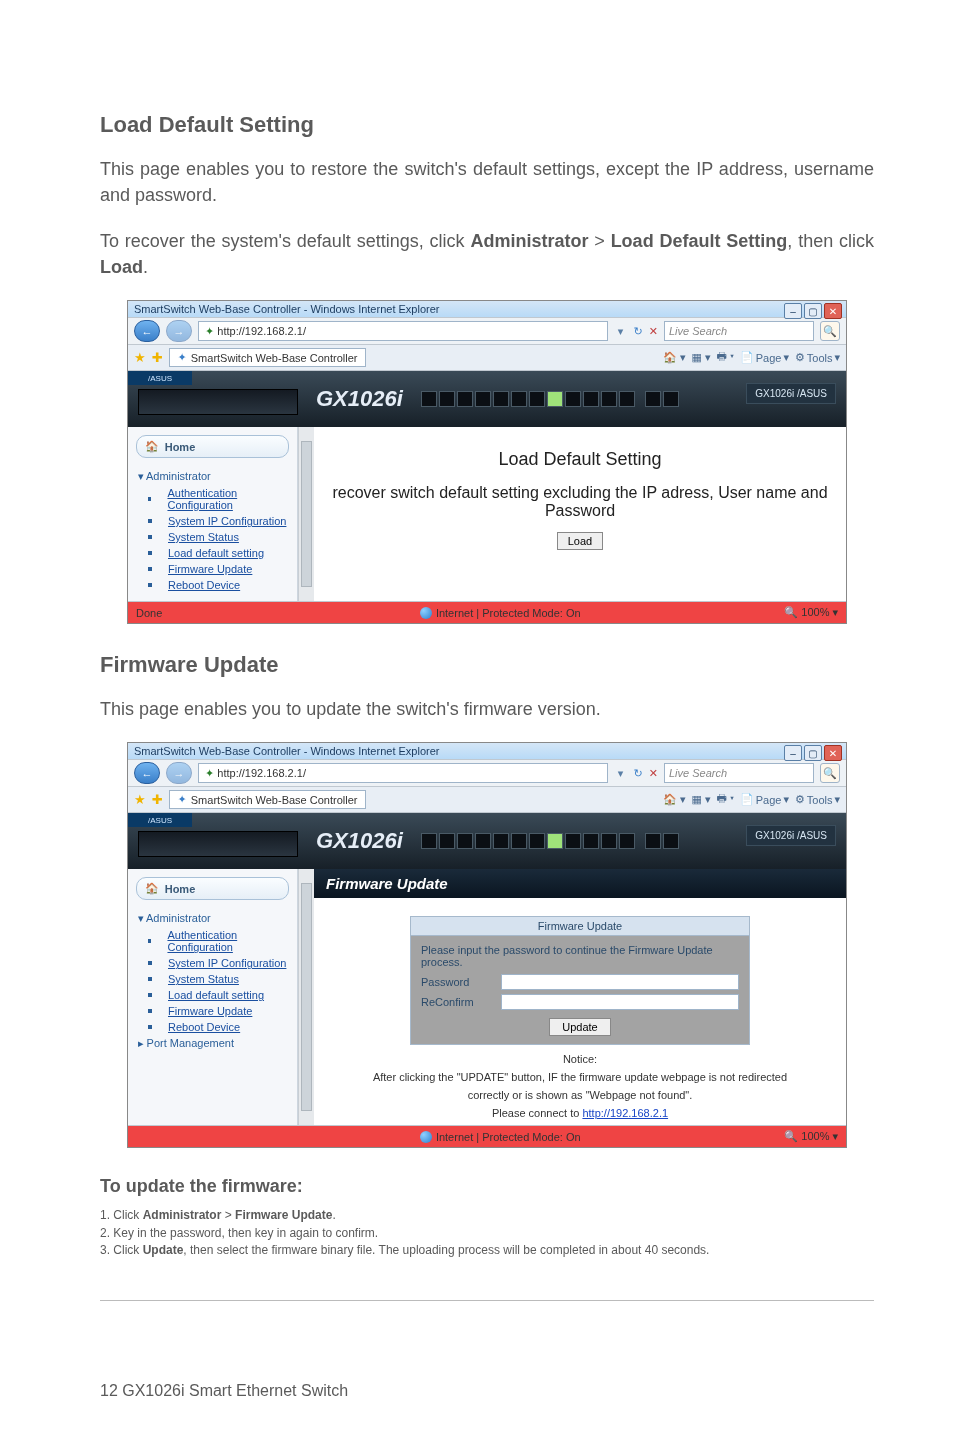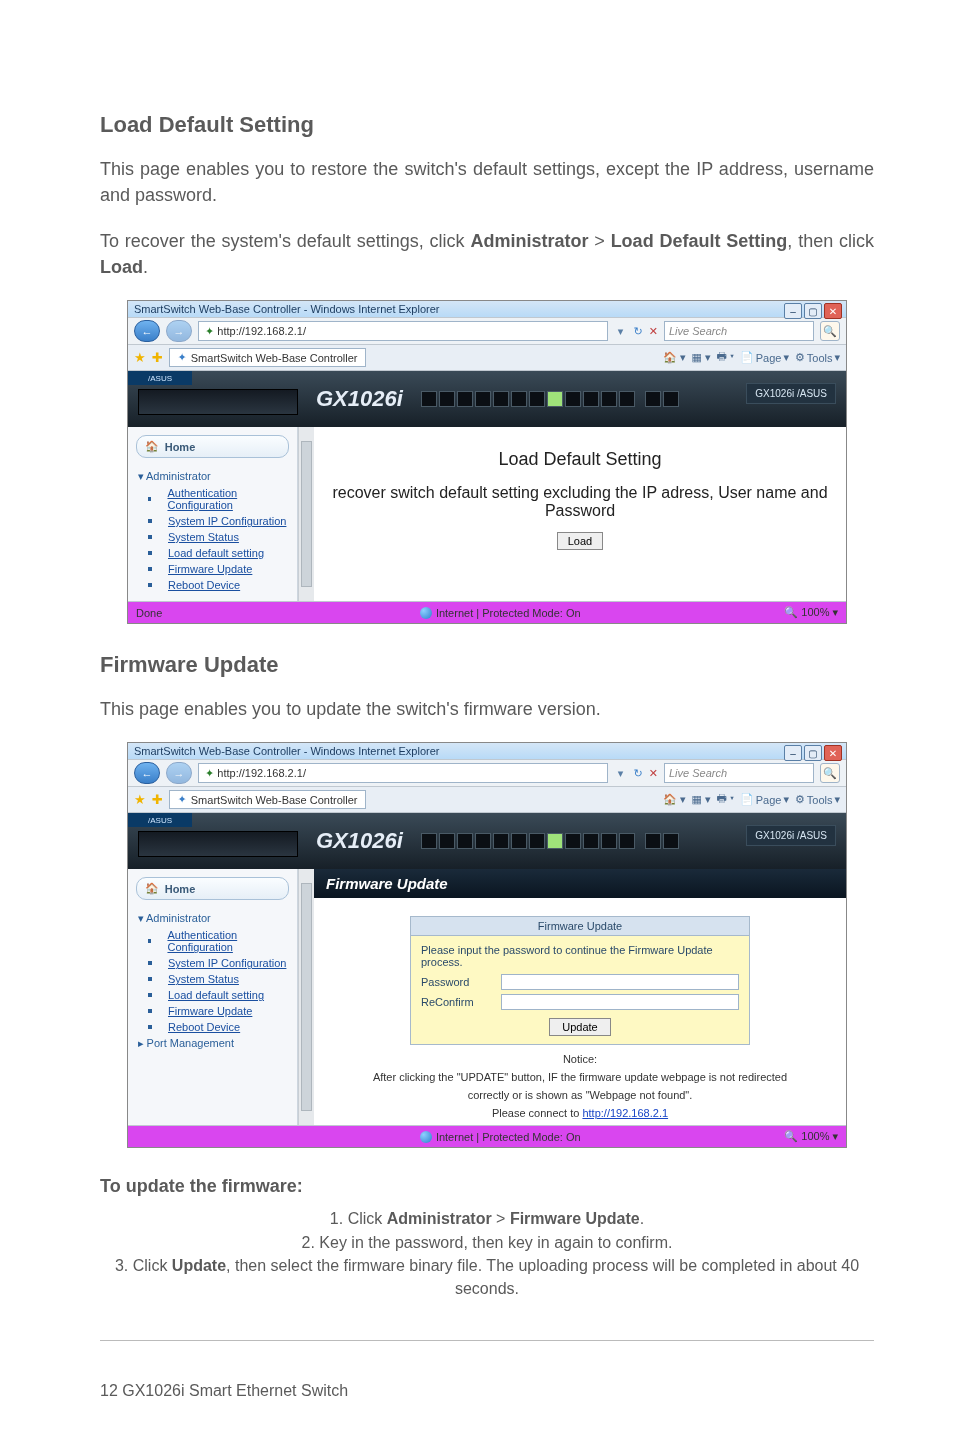--- a/index.html
+++ b/index.html
@@ -10,21 +10,21 @@
     background: #fff;
     padding: 100px 80px 40px 100px;
     position: relative;
     color: #333;
   }
   .h2 { font-size: 22px; font-weight: bold; color: #5a5a5a; margin: 12px 0 18px; }
   .para { font-size: 18px; color: #5a5a5a; line-height: 1.45; margin: 0 0 20px; text-align: justify; }
   .para b { color: #5a5a5a; }
   .gt { font-weight: normal; }
   .subhead { font-size: 18px; font-weight: bold; color: #5a5a5a; margin: 22px 0 10px; }
-  .step { font-size: 16px; color: #5a5a5a; line-height: 1.45; margin: 0 0; text-align: center; }
+  .step { font-size: 12px; color: #5a5a5a; line-height: 1.45; margin: 0 0; }
   .footer-rule { border-top: 1px solid #bbb; margin-top: 40px; padding-top: 14px; }
   .footer { font-size: 16px; color: #5a5a5a; position: absolute; bottom: 38px; left: 100px; }
   .footer .page { }
 
   
   .shot { width: 720px; margin: 6px auto 28px; border: 1px solid #888; font-size: 11px; background: #ece9d8; }
   .titlebar { height: 16px; background: linear-gradient(#d4e6f7,#b8daf7); display:flex; align-items:center; padding:0 6px; color:#1a3a5e; position:relative; }
   .titlebar .wbtns { position:absolute; right:4px; top:2px; display:flex; gap:2px;}
   .wbtn { width:18px; height:16px; background:#e3ecf7; border:1px solid #5a7fa6; border-radius:2px; display:flex; align-items:center; justify-content:center; font-size:10px;}
   .wbtn.close { background:#e06357; color:#fff; border-color:#a03224;}
@@ -55,28 +55,28 @@
   .navitem a { color:#1a4fa0; text-decoration:underline; cursor:pointer;}
   .bullet { width:4px; height:4px; background:#2a5f99;}
   .mainpane { flex:1; background:#fff; position:relative; padding:14px 10px; }
   .mainpane.dark-head { padding:0;}
   .bluehead { background:linear-gradient(#1a2a3a,#0a1520); color:#fff; font-weight:bold; font-style:italic; padding:6px 12px; font-size:15px;}
   .lds-title { text-align:center; font-size:18px; color:#222; margin:8px 0 14px;}
   .lds-text { text-align:center; font-size:16px; color:#222; }
   .loadbtn { display:block; margin:12px auto; padding:2px 10px; background:#efefef; border:1px solid #888; font-size:11px;}
   .fw-box { margin:18px auto 8px; width:340px; font-size:11px;}
   .fw-titlebar { background:#d6e2ef; text-align:center; padding:3px; border:1px solid #a6b9cc; color:#2a4a6a;}
-  .fw-body { border:1px solid #a6b9cc; border-top:none; padding:8px 10px; background:#fef9c3;}
+  .fw-body { border:1px solid #a6b9cc; border-top:none; padding:8px 10px; background:#a3a3a3;}
   .fw-row { display:flex; align-items:center; gap:10px; margin:4px 0;}
   .fw-row label{ width:70px; color:#2a4a6a;}
   .fw-row input{ flex:1; height:16px; border:1px solid #9fb4c9;}
   .upbtn { display:block; margin:8px auto 0; padding:2px 12px; background:#efefef; border:1px solid #888; font-size:11px;}
   .notice { text-align:center; font-size:11px; color:#333; margin:6px 0;}
   .notice .blue { color:#1845c6; text-decoration:underline;}
-  .statusbar { height:22px; border-top:1px solid #c0c8d0; background:#d946ef; display:flex; align-items:center; padding:0 8px; gap:10px;}
+  .statusbar { height:22px; border-top:1px solid #c0c8d0; background:#ef4444; display:flex; align-items:center; padding:0 8px; gap:10px;}
   .statusbar .done { width:80px;}
   .statusbar .mid { flex:1; display:flex; align-items:center; justify-content:center; gap:4px; color:#333;}
   .statusbar .zoom { color:#333;}
   .globe { width:12px; height:12px; border-radius:50%; background:radial-gradient(circle at 30% 30%, #8fd0ff, #2a7fcf);}
   .scroll-gutter { width:16px; background:#e6e9ec; border-left:1px solid #c8ced4;}
   .contentarea .scroll-gutter { display:flex; flex-direction:column;}
   .sg-thumb { flex:1; margin:14px 2px; background:#cdd4da; border:1px solid #aeb6bd;}
 </style>
 </head>
 <body>

